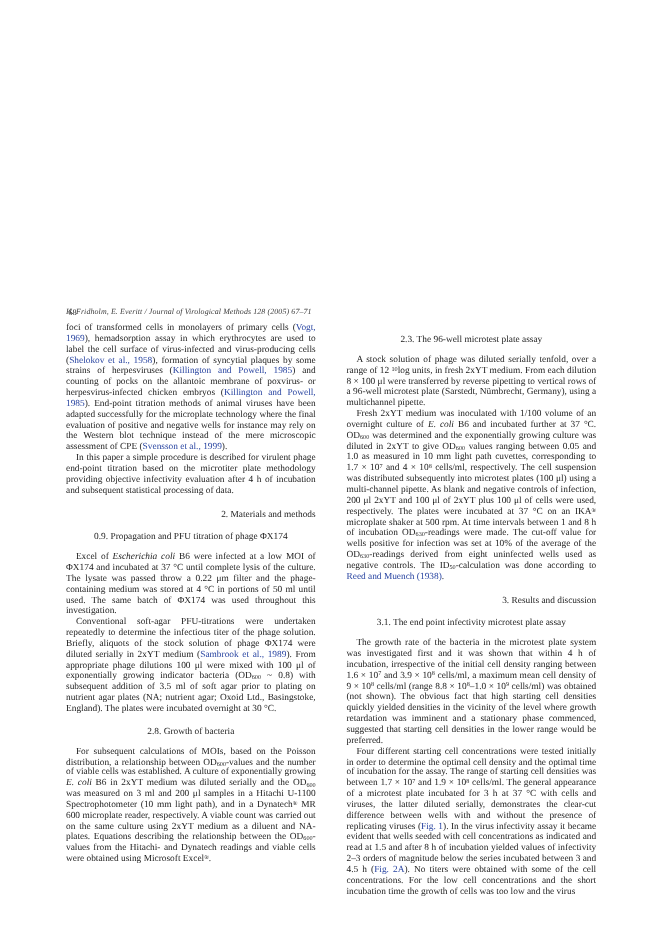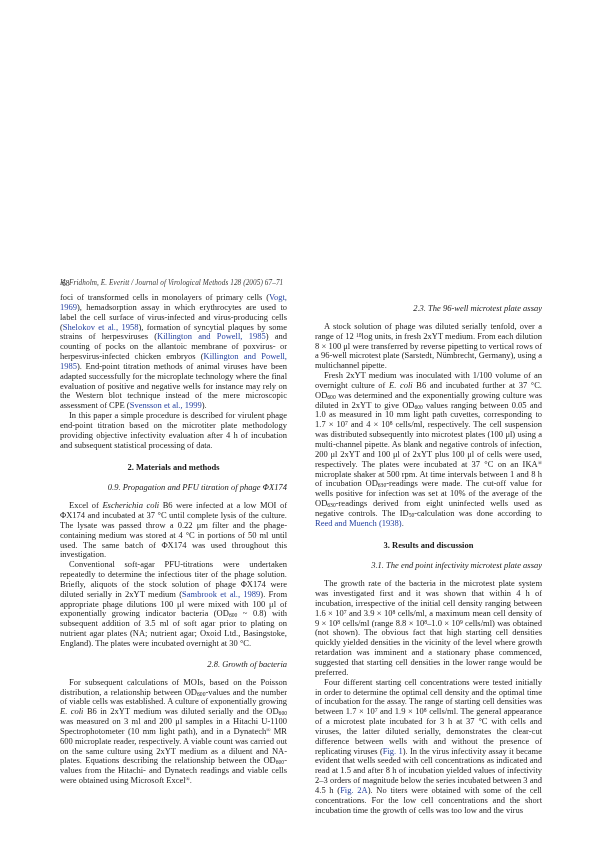--- a/index.html
+++ b/index.html
@@ -5,22 +5,22 @@
   html,body{margin:0;padding:0;background:#ffffff;}
   body{width:600px;height:848px;font-family:"Liberation Serif","DejaVu Serif",serif;color:#1b1b1b;}
   .page{position:relative;width:600px;height:848px;background:#ffffff;overflow:hidden;}
   .running-head{position:absolute;top:279px;left:60px;width:482px;font-size:7.2px;font-style:italic;color:#3a3a3a;}
   .pagenum{position:absolute;left:2px;top:0;font-style:normal;font-size:7.6px;color:#2a2a2a;}
   .rh-title{display:block;text-align:left;letter-spacing:0.1px;}
   .columns{position:absolute;top:293px;left:60px;width:482px;display:flex;gap:28px;}
   .col{width:236px;font-size:8.5px;line-height:9.85px;text-align:justify;hyphens:auto;-webkit-hyphens:auto;}
   .col p{margin:0;text-indent:9px;}
   .col p.cont{text-indent:0;}
-  .col h2{font-size:8.5px;font-weight:bold;font-style:normal;margin:12px 0 8px 0;text-align:center;text-indent:0;}
-  .col h3{font-size:8.5px;font-weight:normal;font-style:italic;margin:11px 0 8px 0;text-align:right;text-indent:0;}
+  .col h2{font-size:8.5px;font-weight:normal;font-style:normal;margin:12px 0 8px 0;text-align:right;text-indent:0;}
+  .col h3{font-size:8.5px;font-weight:normal;margin:11px 0 8px 0;text-align:center;text-indent:0;}
   a.lnk{color:#2743a0;text-decoration:none;cursor:pointer;}
   .it{font-style:italic;}
   sup{font-size:0.66em;line-height:0;vertical-align:baseline;position:relative;top:-0.38em;}
   sub{font-size:0.66em;line-height:0;vertical-align:baseline;position:relative;top:0.18em;}
 </style>
 </head>
 <body>
 
 <div class="page">
   <div class="running-head">

